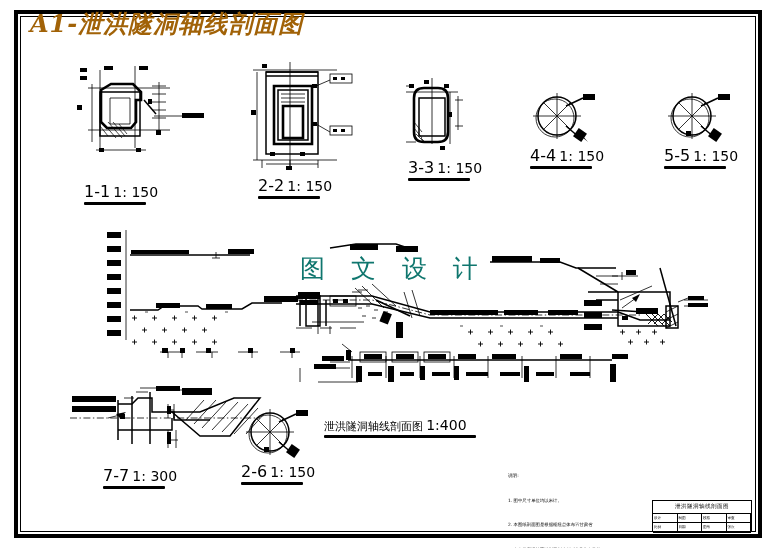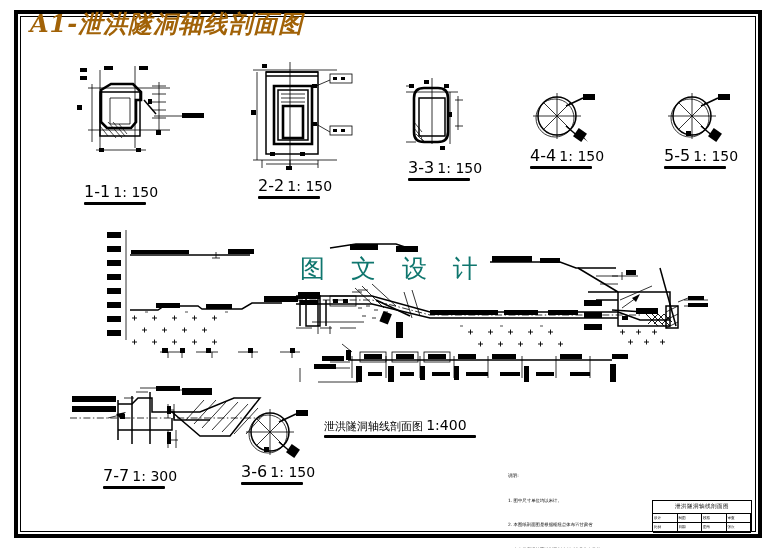--- a/index.html
+++ b/index.html
@@ -383,21 +383,21 @@
     <div class="rule"></div>
   </div>
 
   <div class="cap" style="left:664px;top:146px;width:62px;">
     <span class="nm">5-5</span>
     <span class="sc">1: 150</span>
     <div class="rule"></div>
   </div>
 
   <div class="cap" style="left:241px;top:462px;width:62px;">
-    <span class="nm">3-6</span>
+    <span class="nm">2-6</span>
     <span class="sc">1: 150</span>
     <div class="rule"></div>
   </div>
 
   <div class="cap" style="left:103px;top:466px;width:62px;text-align:center;">
     <span class="nm">7-7</span>
     <span class="sc">1: 300</span>
     <div class="rule"></div>
   </div>
 

